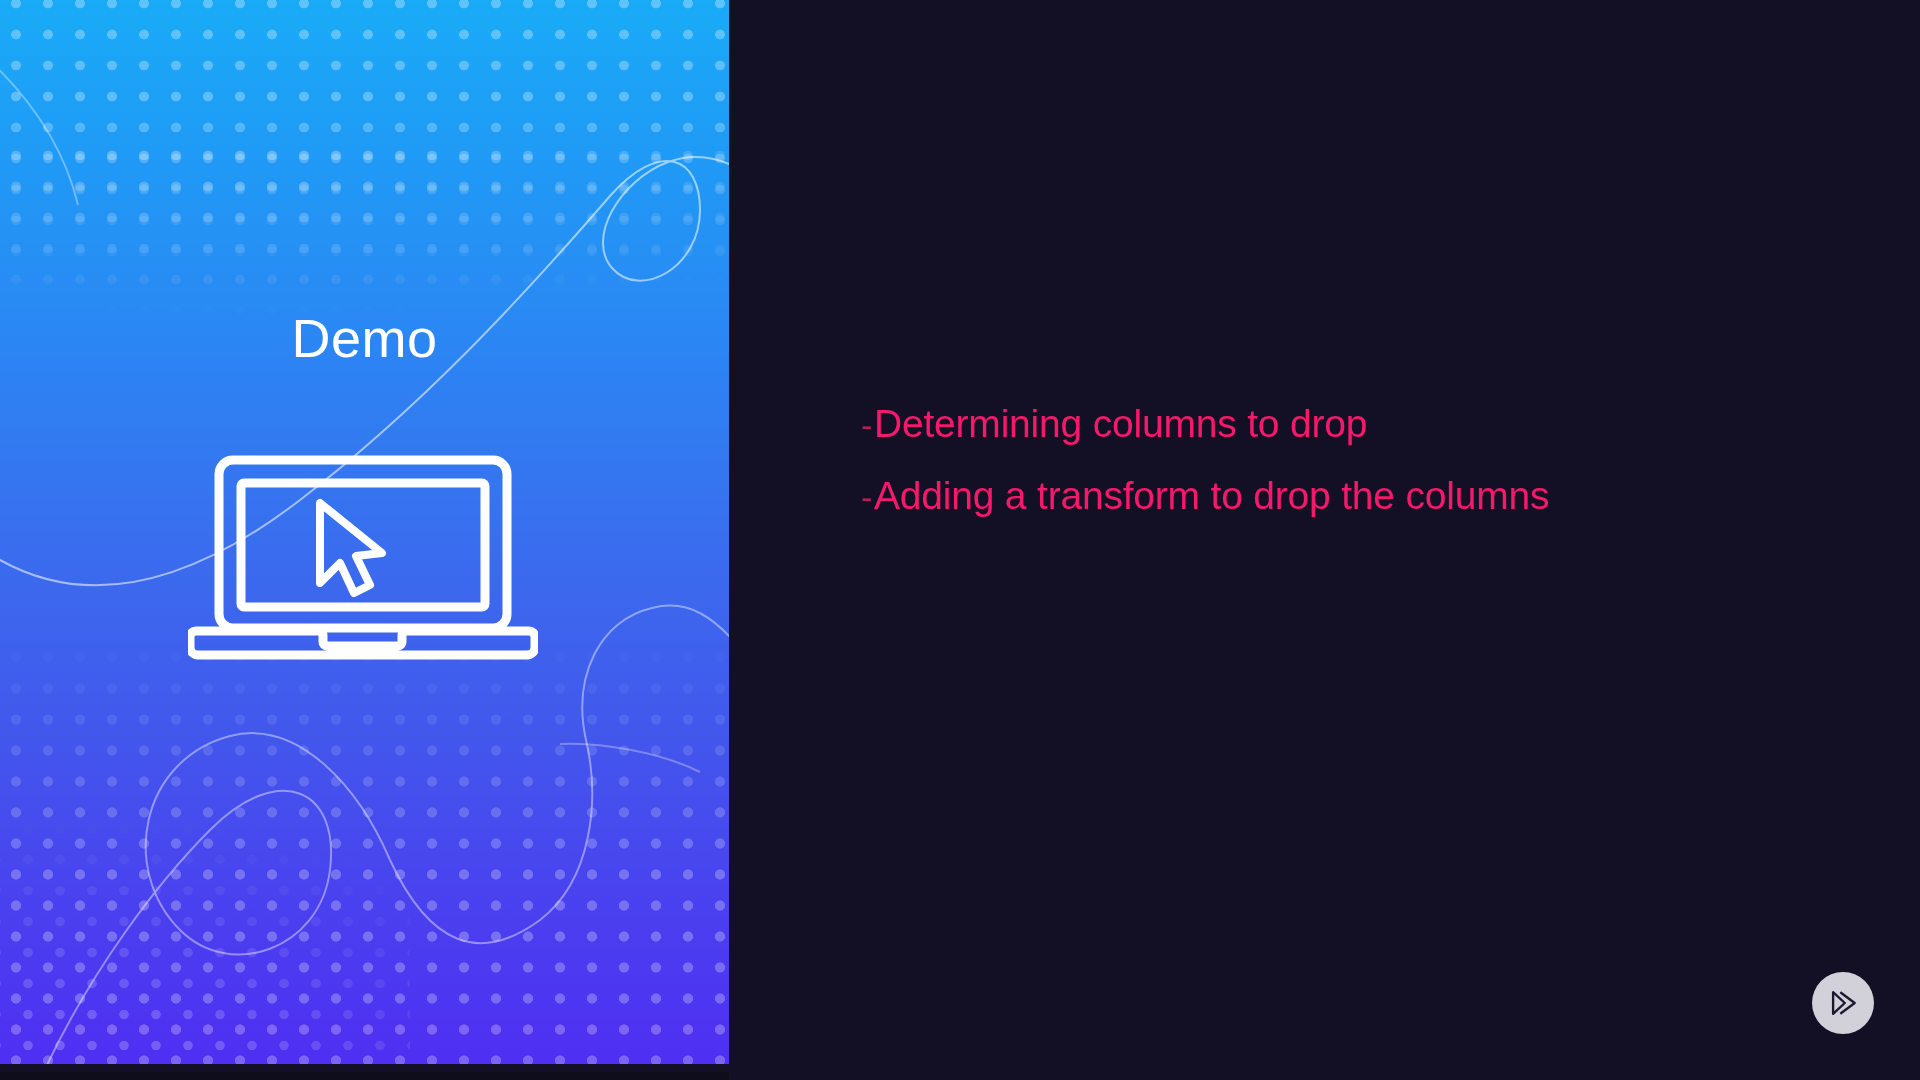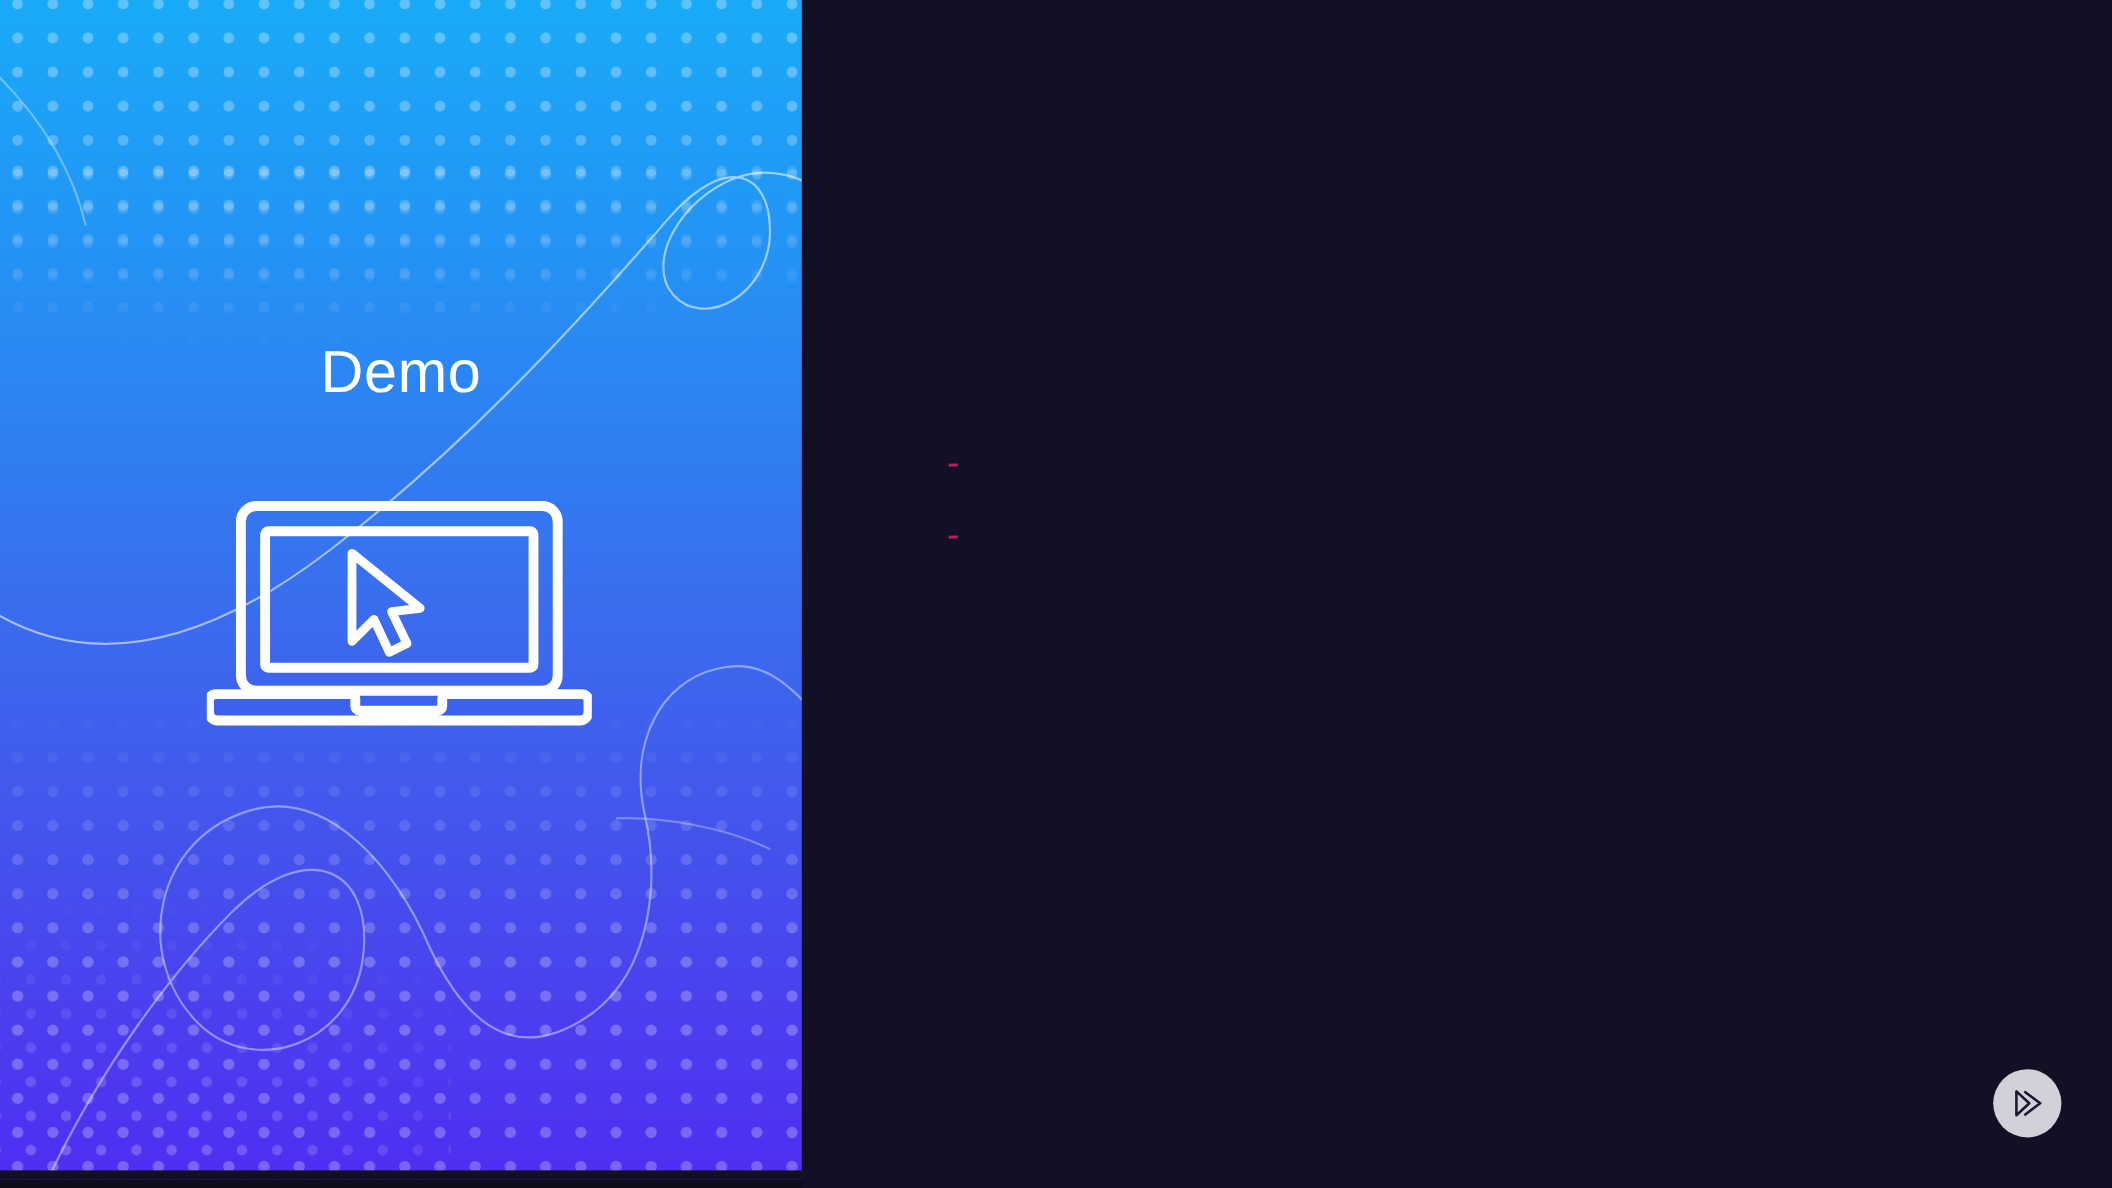--- a/index.html
+++ b/index.html
@@ -175,24 +175,26 @@
     </div>
 
     <div class="bottom-strip"></div>
   </div>
 
   <div class="right-panel">
     <div class="content">
 
       <div class="bullet">
         <span class="bullet-dash">-</span>
+        <span class="bullet-text">Determining columns to drop</span>
       </div>
 
       <div class="bullet">
         <span class="bullet-dash">-</span>
+        <span class="bullet-text">Adding a transform to drop the columns</span>
       </div>
     </div>
 
     <div class="brand-badge">
       <svg viewBox="0 0 40 40" width="36" height="36">
         <g fill="none" stroke="#1b1830" stroke-width="2.6" stroke-linejoin="round">
           <path d="M 9 8 L 9 32 L 22 20 Z"></path>
           <path d="M 17 8 L 33 20 L 17 32"></path>
         </g>
       </svg>

